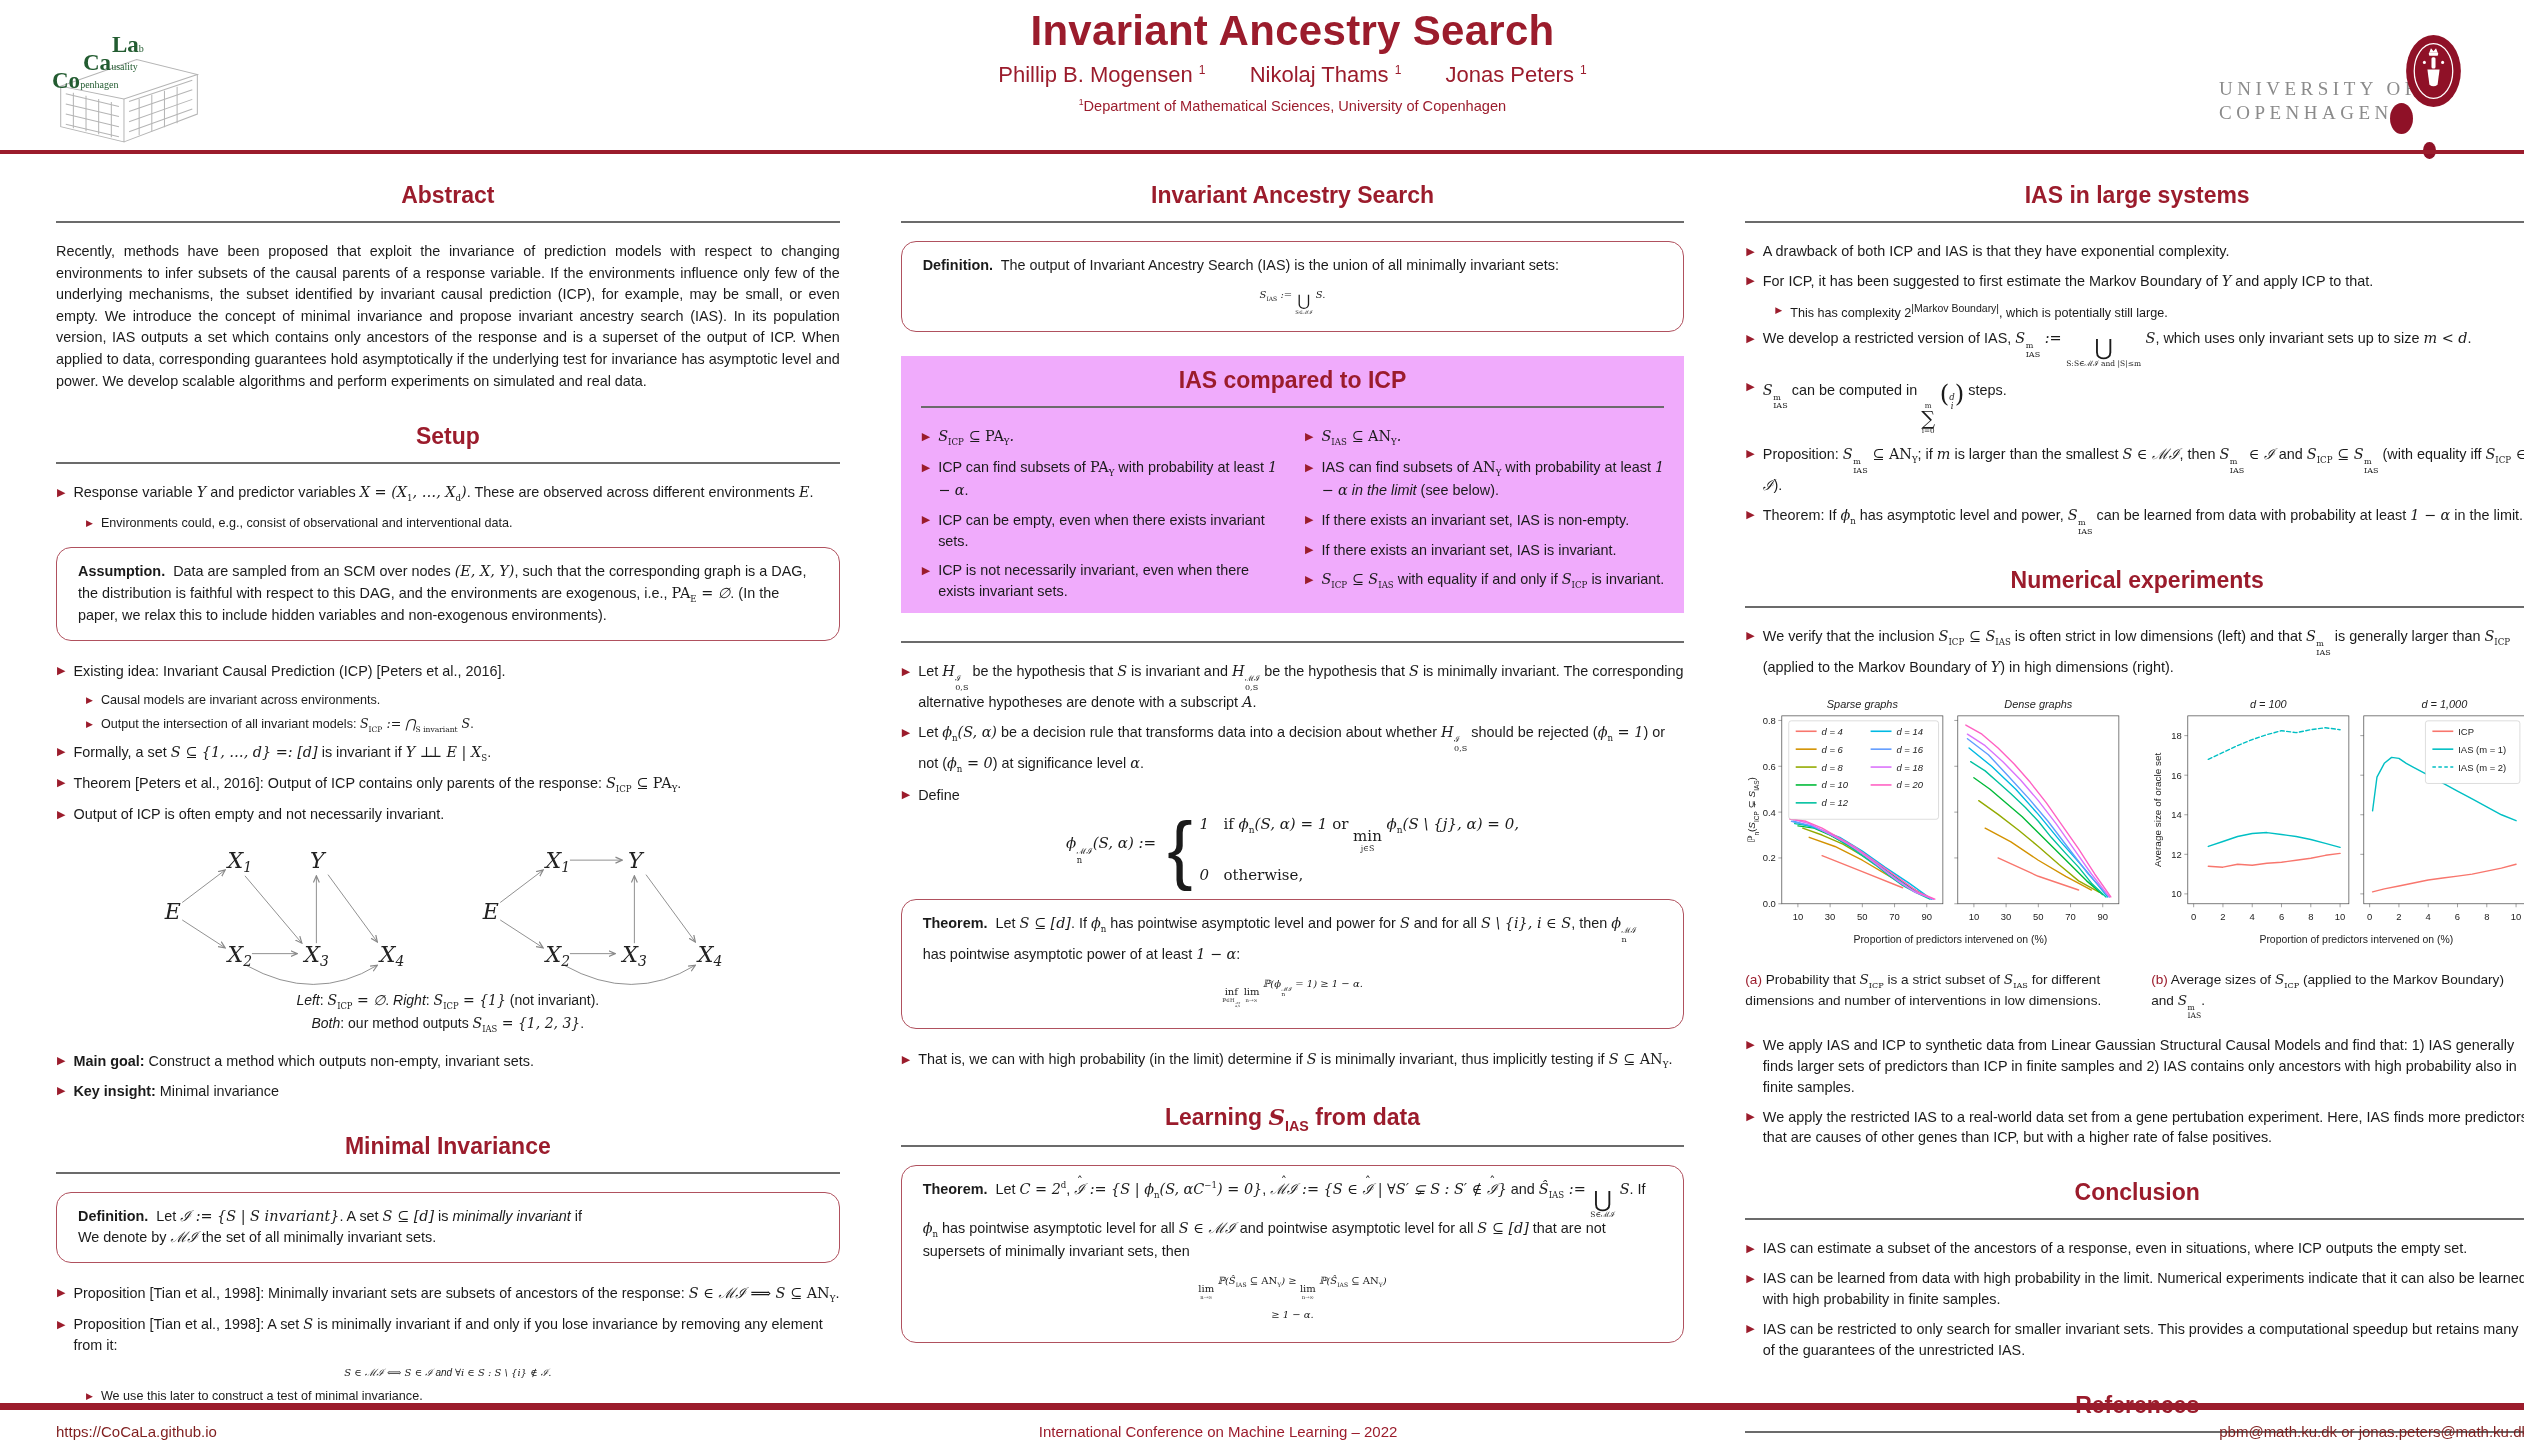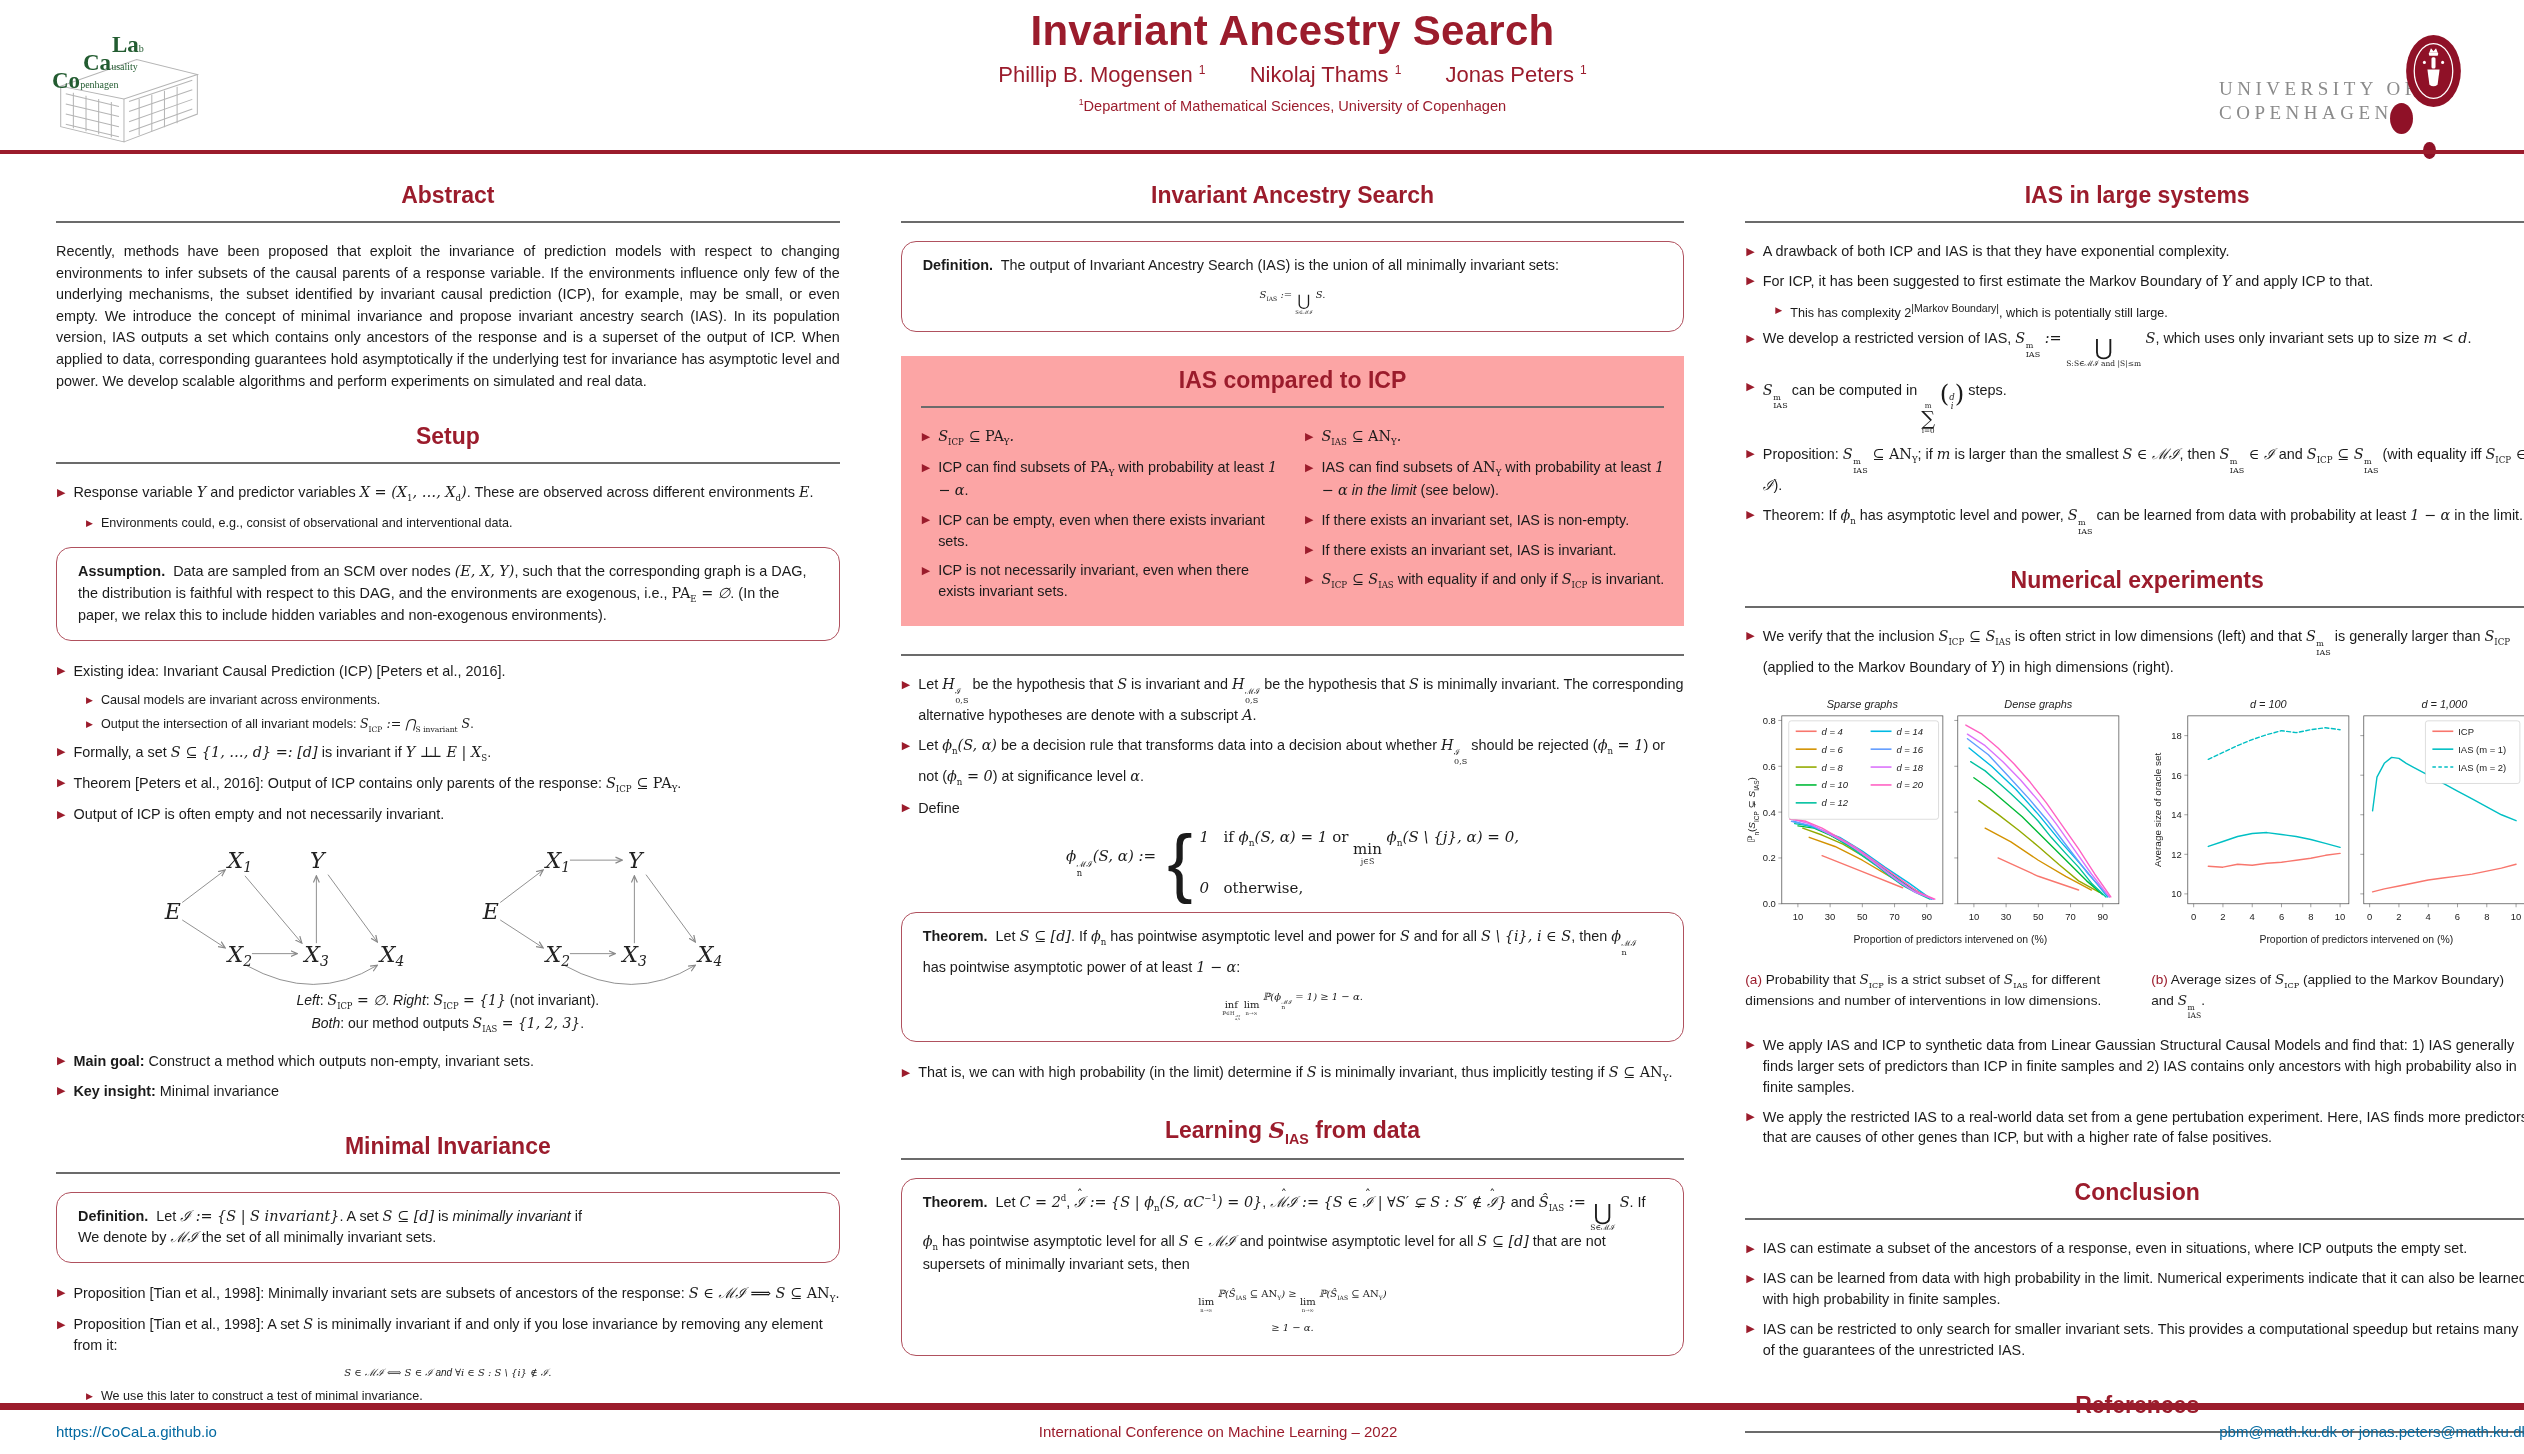--- a/index.html
+++ b/index.html
@@ -89,40 +89,40 @@
   .cases{display:flex;flex-direction:column;gap:13px;text-align:left;}
 
   
   .dagrow{display:flex;justify-content:center;gap:35px;margin:3px 0 5px 0;}
   .dag{width:283px;height:151px;}
   .dag text{font-family:"DejaVu Serif","Liberation Serif",serif;font-style:italic;font-size:38px;fill:#222;}
   .dag .ns{font-size:24px;}
   .dagcap{text-align:center;font-size:14px;line-height:1.55;margin:4px 0 15px 0;}
 
   
-  .gpanel{background:#fca5a5;padding:9px 20px 15px 20px;margin:24px 0 28px 0;}
+  .gpanel{background:#f0abfc;padding:9px 20px 2px 20px;margin:24px 0 28px 0;}
   .gpanel .sect-rule{background:#6b6b6b;}
   .twocol{display:grid;grid-template-columns:1fr 1fr;column-gap:23px;}
 
   
   .figrow{display:flex;gap:28px;margin:13px 0 4px 0;}
   .figblock{flex:1;min-width:0;}
   .figblock svg{width:100%;height:auto;display:block;}
   svg text{font-family:"Liberation Sans","DejaVu Sans",sans-serif;}
   .figcap{font-size:13.6px;line-height:1.45;margin-top:20px;}
   .capl{color:#9b1c2c;}
 
   
   .refs p{font-size:11.6px;line-height:1.5;margin:0 0 13px 0;padding-left:21px;text-indent:-21px;}
 
   
   .footer{position:absolute;left:0;top:1403px;width:100%;}
   .fbar{height:7px;background:#9b1c2c;}
   .frow{display:flex;justify-content:space-between;padding:13px 56px 0 56px;font-size:15px;color:#9b1c2c;}
-  .frow a{color:#0369a1;text-decoration:none;}
+  .frow a{color:#7f1d1d;text-decoration:none;}
 </style>
 </head>
 <body>
 
 <div class="poster">
 
   <div class="head">
 
     <div class="cocala">
       <svg width="167" height="119" viewBox="0 0 330 235">

